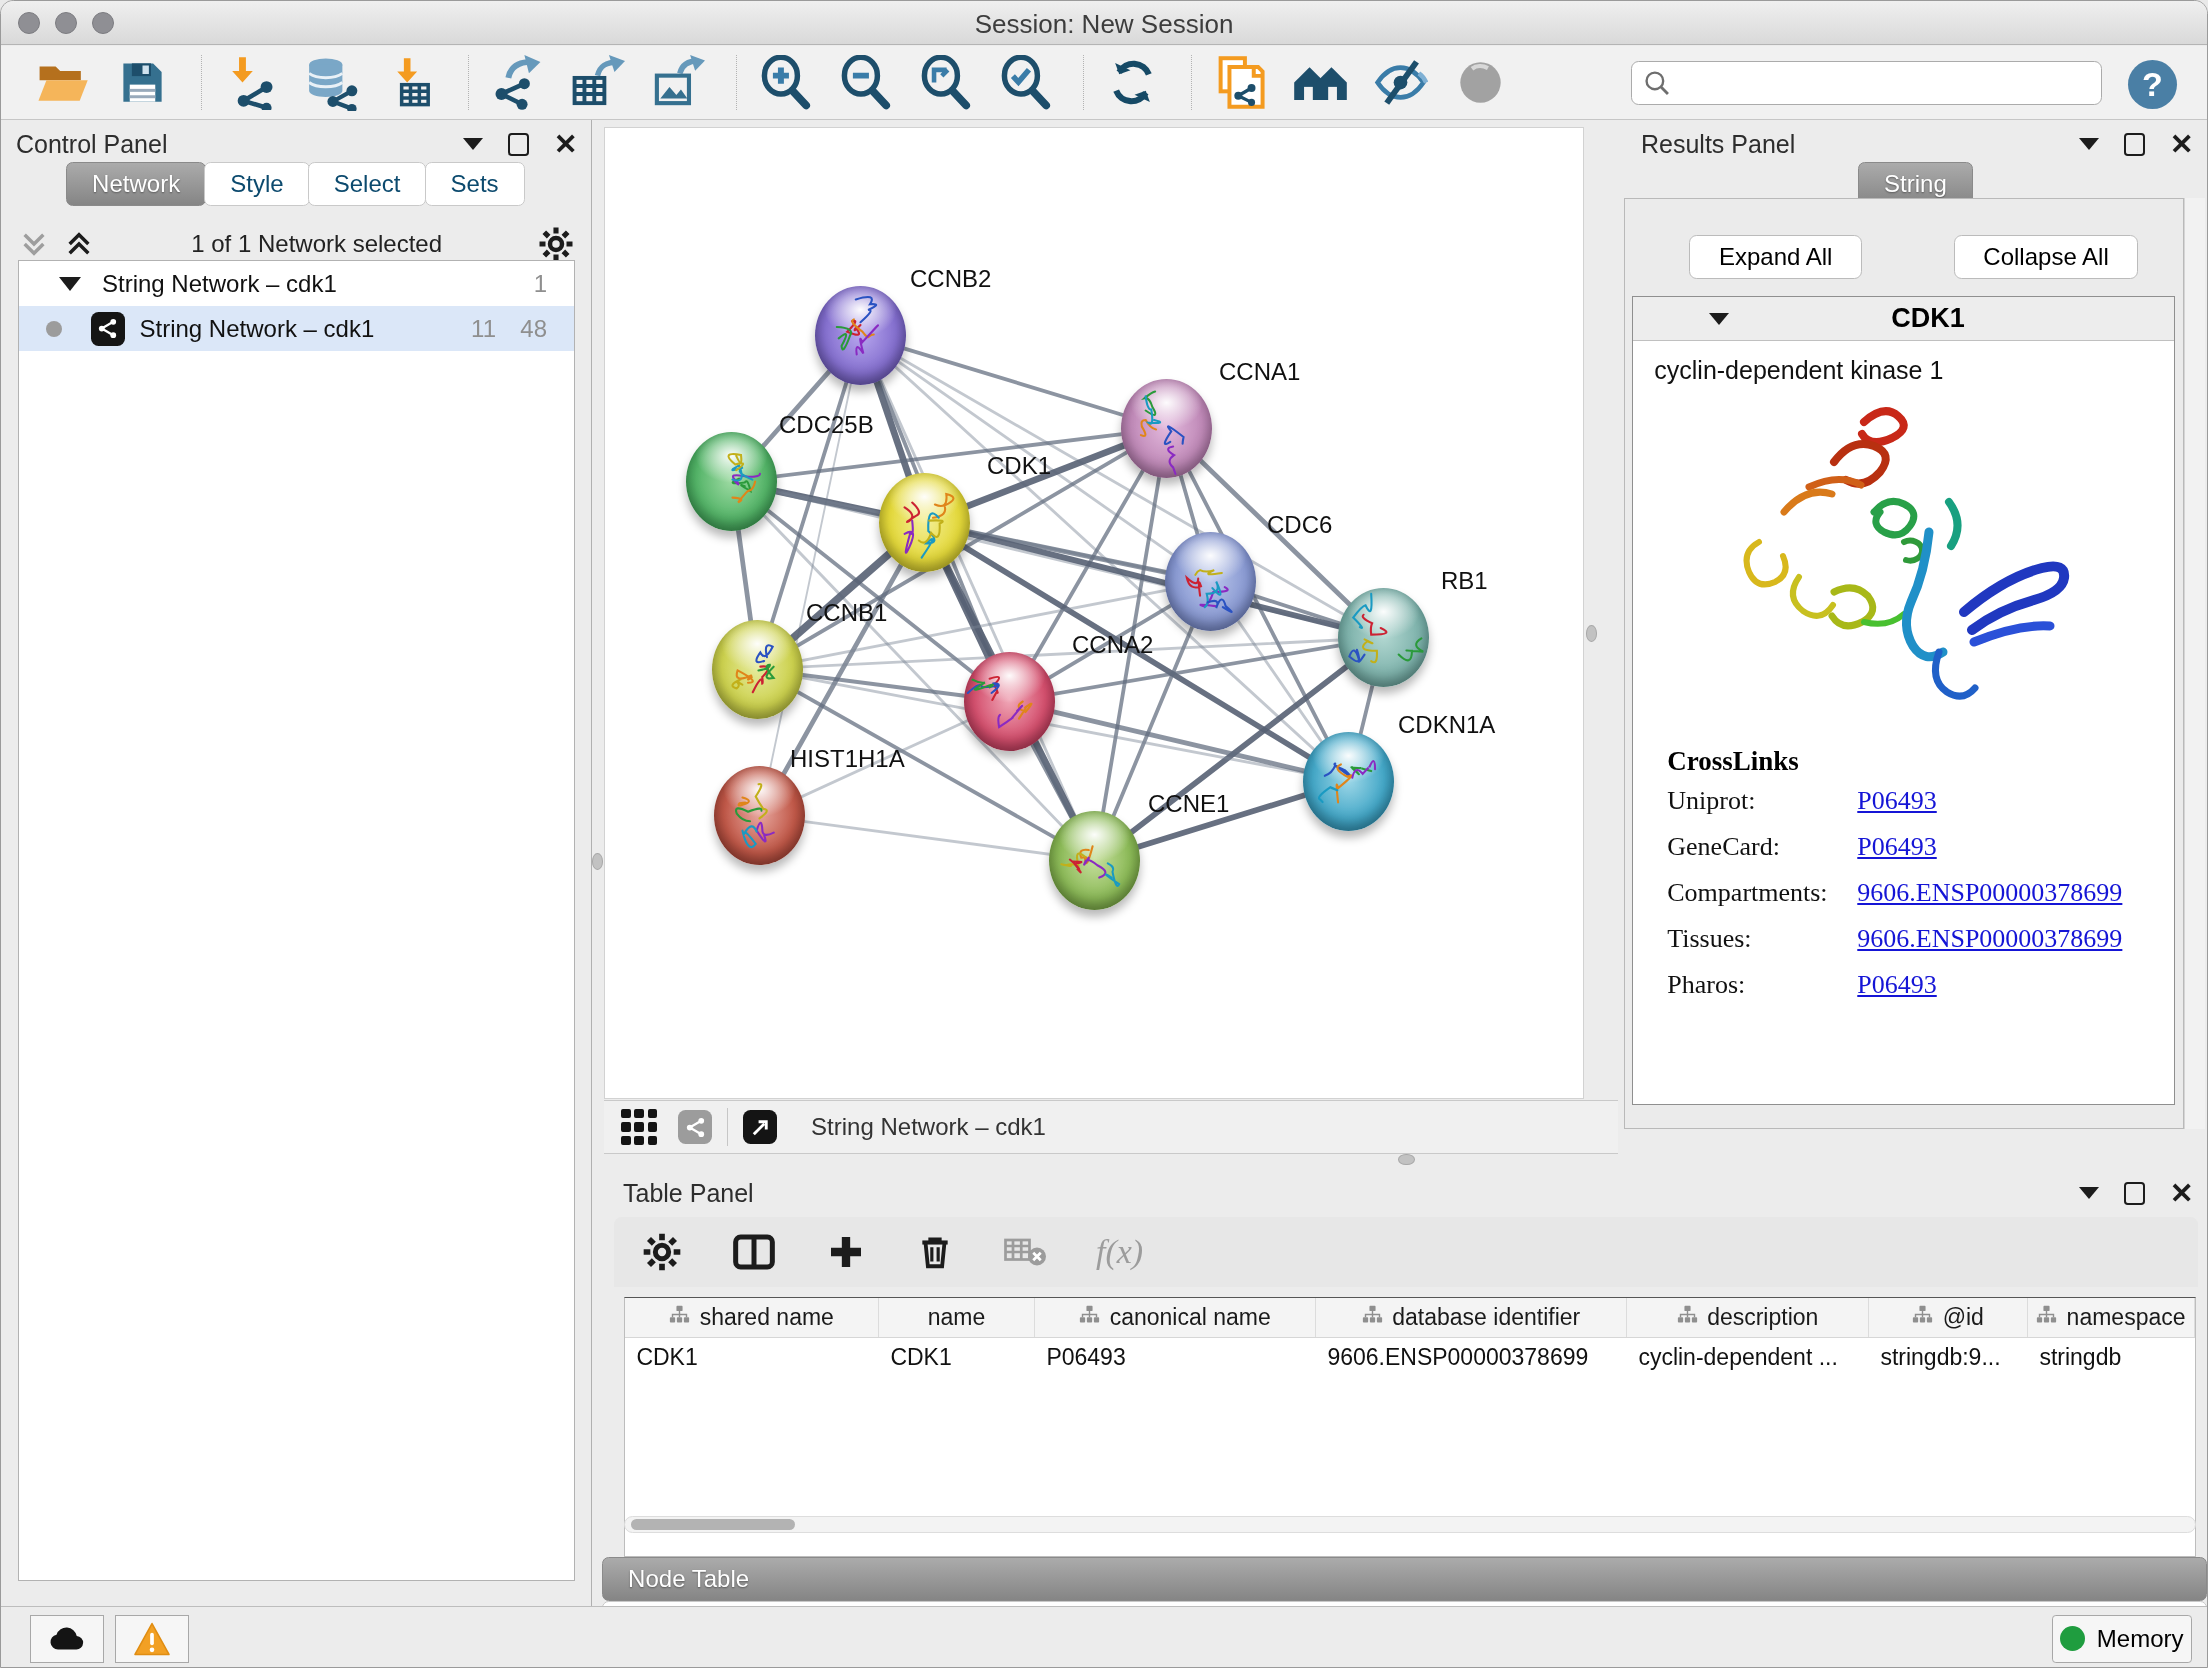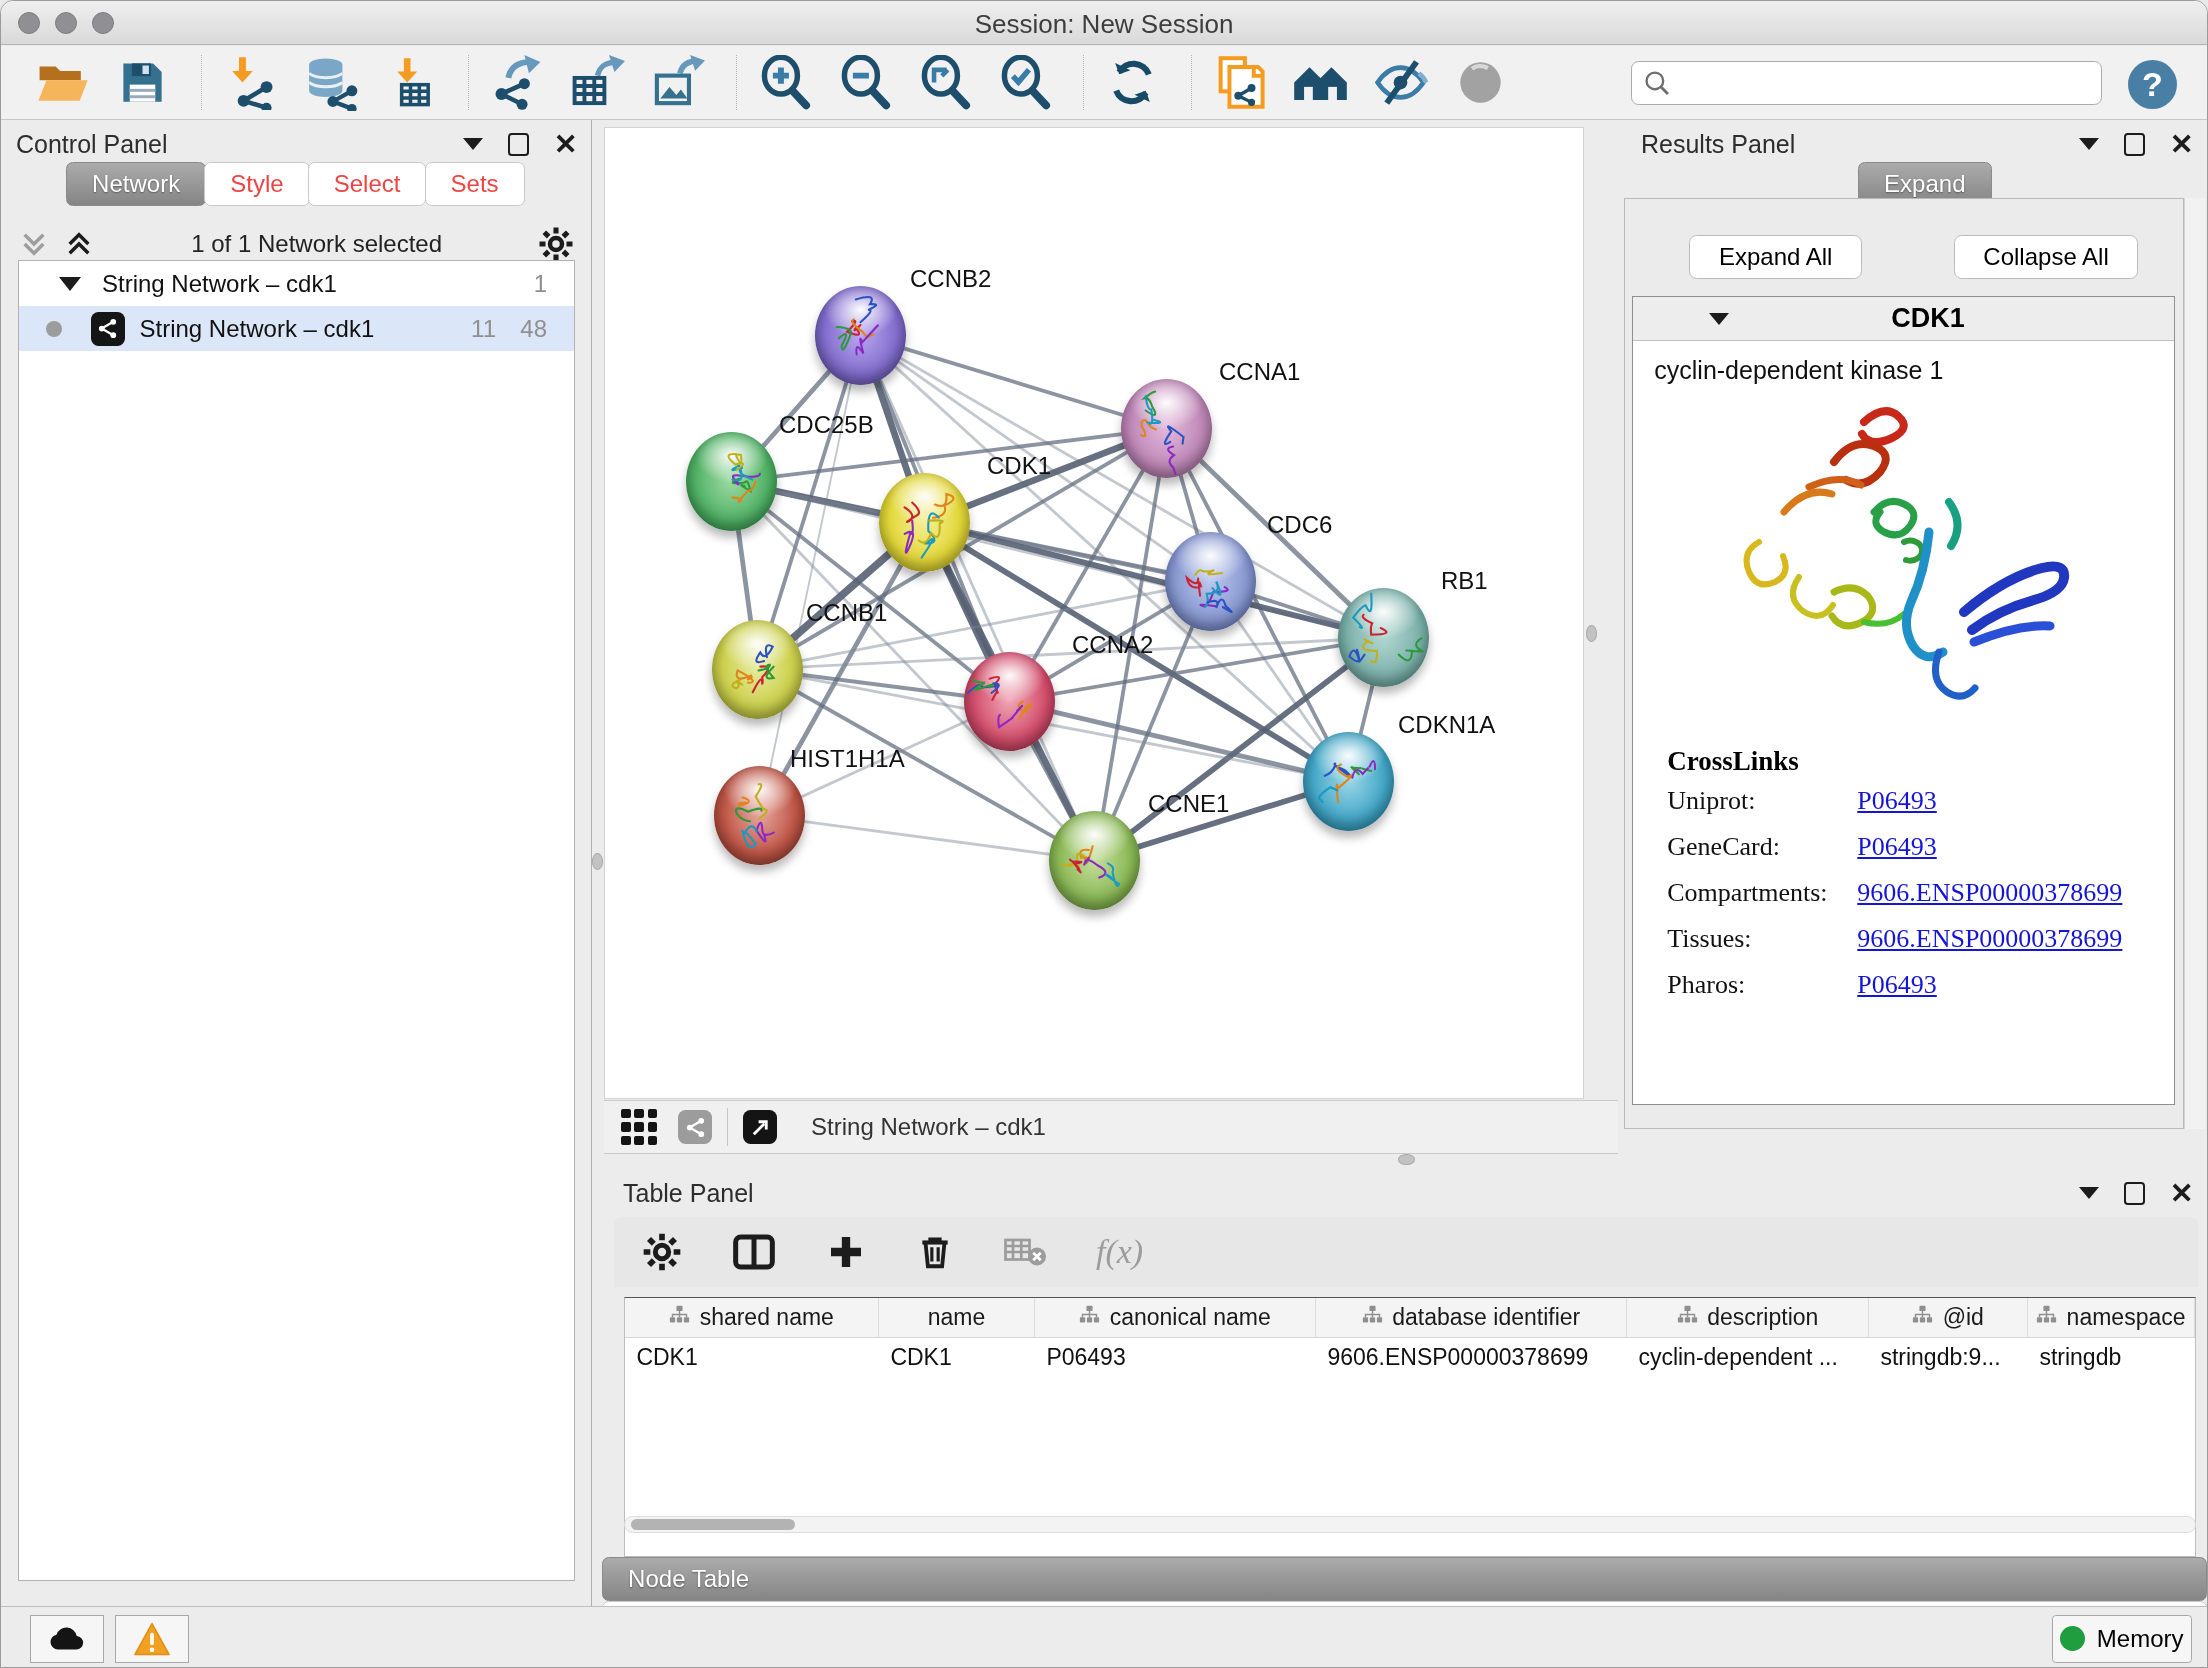--- a/index.html
+++ b/index.html
@@ -24,21 +24,21 @@
   .helpbtn { position:absolute; right:30px; top:14.3px; width:49px; height:49px; border-radius:50%;
     background:#4a7fa5; color:#fff; font-size:34px; font-weight:bold; display:flex; align-items:center; justify-content:center; cursor:pointer; }
 
   
   .panel-title { font-size:25px; color:#2d2d2d; }
   .chrome { display:flex; align-items:center; gap:25px; }
   .tri-down { width:0; height:0; border-left:10.5px solid transparent; border-right:10.5px solid transparent; border-top:12.4px solid #1c1c1c; }
   .float-box { width:21px; height:23px; border:2.9px solid #1c1c1c; border-radius:3.8px; }
   .close-x { font-size:28.5px; font-weight:bold; color:#1c1c1c; line-height:1; }
 
-  .tab { height:44px; padding:0 25px; display:flex; align-items:center; font-size:24px; color:#ef4444;
+  .tab { height:44px; padding:0 25px; display:flex; align-items:center; font-size:24px; color:#0c4a6e;
     background:#fff; border:1px solid #c9c9c9; border-radius:6.7px; margin-left:-1.9px; cursor:pointer; }
   .tab.selected { background:linear-gradient(#ababab,#858585); color:#fff; border-color:#8a8a8a; text-shadow:0 1px 1.9px rgba(0,0,0,.4); }
 
   
   .control-panel { position:absolute; left:0; top:119px; width:591px; bottom:61px; background:#ececec; border-right:1px solid #b0b0b0; }
   .cp-head { position:absolute; left:15px; right:13.3px; top:9.5px; display:flex; align-items:center; }
   .cp-tabs { position:absolute; left:67px; top:42px; display:flex; }
   .cp-toolbar { position:absolute; left:17px; right:17px; top:101px; height:46px; display:flex; align-items:center; }
   .cp-status { flex:1; text-align:center; font-size:24px; color:#222; }
   .cp-list { position:absolute; left:17px; right:16px; top:140px; bottom:25px; background:#fff; border:1px solid #b2b2b2; }
@@ -588,21 +588,21 @@
       <div class="panel-title">Results Panel</div>
       <div style="flex:1"></div>
       <div class="chrome">
         <div class="tri-down"></div>
         <div class="float-box"></div>
         <div class="close-x">✕</div>
       </div>
     </div>
     <div class="rp-tab">
       <div class="tab selected">
-          <span>Expand</span>
+          <span>String</span>
         </div>
     </div>
     <div class="rp-box">
       <div class="rp-buttons">
         <div class="rp-btn">
             <span>Expand All</span>
           </div>
         <div class="rp-btn">
             <span>Collapse All</span>
           </div>

